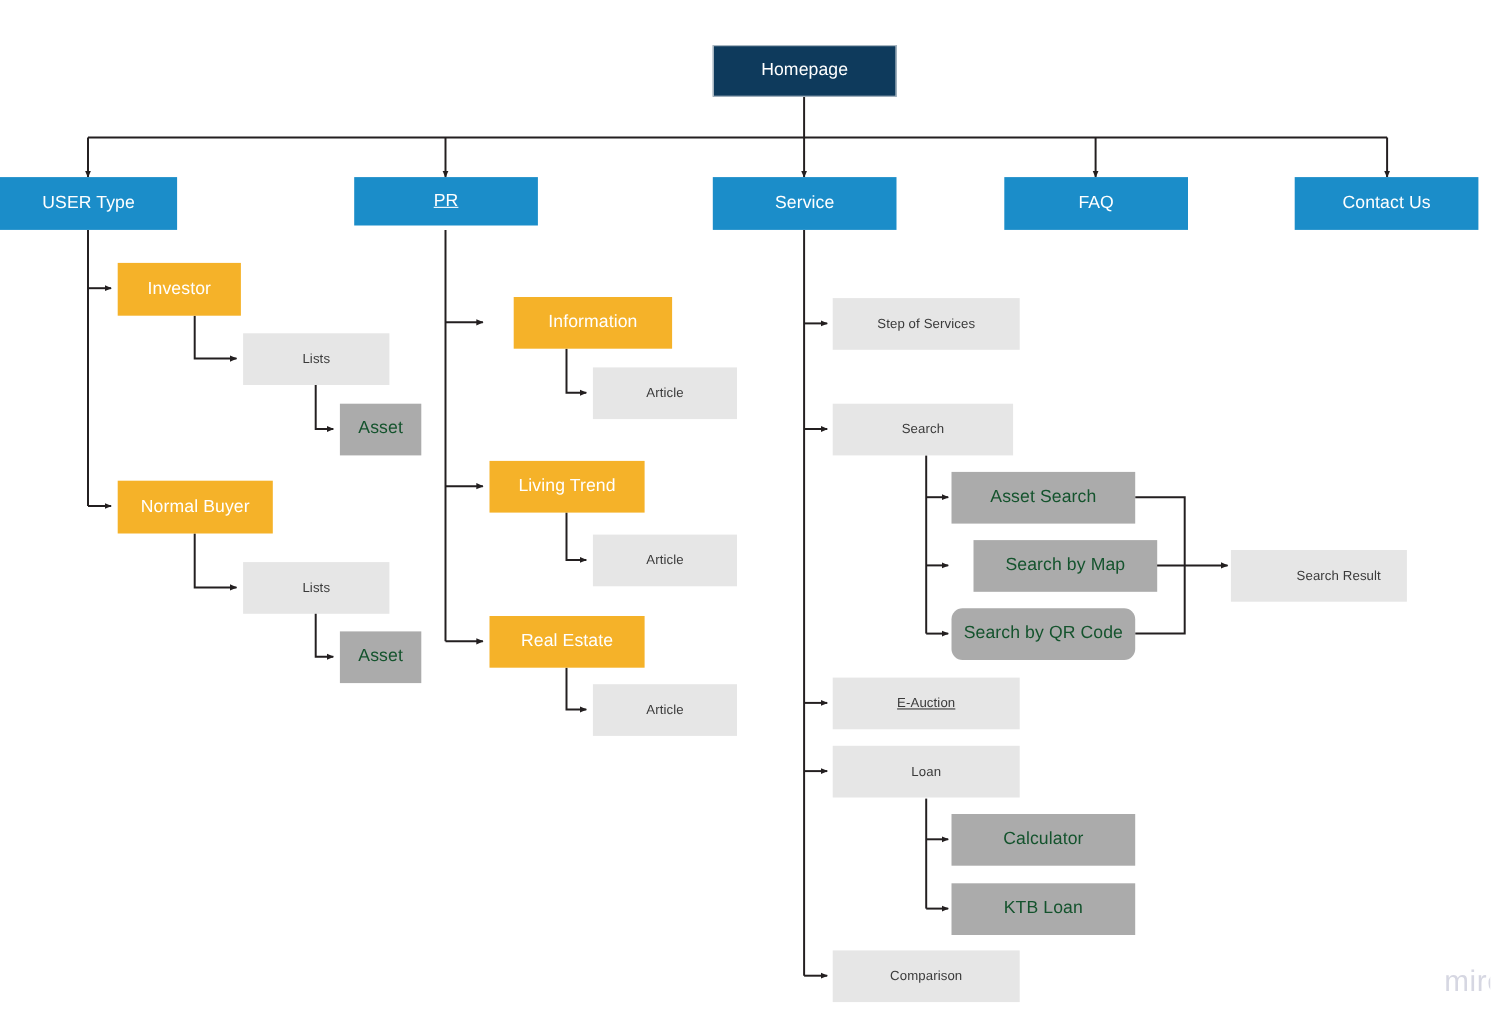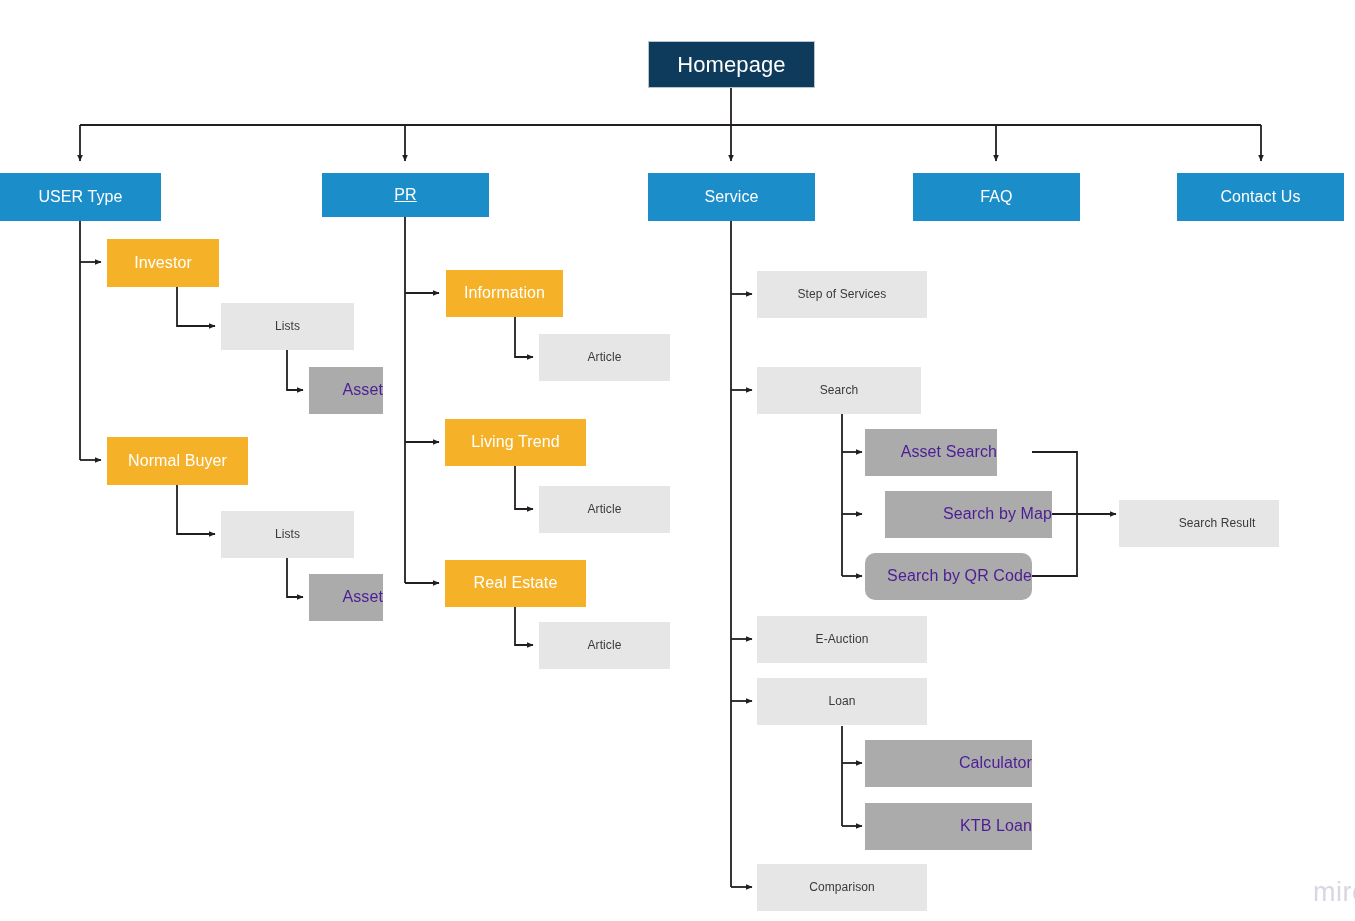--- a/index.html
+++ b/index.html
@@ -28,44 +28,42 @@
     justify-content:center;
     text-align:center;
     line-height:1.15;
     white-space:nowrap;
     letter-spacing:0.1px;
   }
   .node-label{ display:block; }
   .t-root{
     background:#0E3A5C;
     color:#ffffff;
-    font-size:22px;
+    font-size:16px;
     border:1px solid #b9c4cc;
   }
   .t-primary{
     background:#1B8DC9;
     color:#ffffff;
     font-size:16px;
-    margin-top:12px;
   }
   .t-accent{
     background:#F5B229;
     color:#ffffff;
     font-size:16px;
   }
   .t-light{
     background:#E6E6E6;
     color:#3a3a3a;
     font-size:12px;
   }
   .t-mid{
     background:#ABABAB;
-    color:#4c1d95;
-    font-size:16px;
-    justify-content:flex-end;
+    color:#14532d;
+    font-size:16px;
   }
   .watermark{
     position:absolute;
     color:#d6d7e2;
     font-size:27px;
     letter-spacing:0.5px;
     font-family:"Liberation Sans","DejaVu Sans",sans-serif;
     user-select:none;
   }
 </style>
@@ -164,21 +162,21 @@
   <div class="node t-accent" style="left:107px;top:437px;width:141px;height:48px;">
     <span class="node-label">Normal Buyer</span>
   </div>
   <div class="node t-light" style="left:221px;top:511px;width:133px;height:47px;">
     <span class="node-label">Lists</span>
   </div>
   <div class="node t-mid" style="left:309px;top:574px;width:74px;height:47px;">
     <span class="node-label">Asset</span>
   </div>
 
-  <div class="node t-accent" style="left:446px;top:270px;width:117px;height:47px;align-items:center;">
+  <div class="node t-accent" style="left:467px;top:270px;width:144px;height:47px;align-items:center;">
     <span class="node-label">Information</span>
   </div>
   <div class="node t-light" style="left:539px;top:334px;width:131px;height:47px;">
     <span class="node-label">Article</span>
   </div>
   <div class="node t-accent" style="left:445px;top:419px;width:141px;height:47px;">
     <span class="node-label">Living Trend</span>
   </div>
   <div class="node t-light" style="left:539px;top:486px;width:131px;height:47px;">
     <span class="node-label">Article</span>
@@ -189,31 +187,31 @@
   <div class="node t-light" style="left:539px;top:622px;width:131px;height:47px;">
     <span class="node-label">Article</span>
   </div>
 
   <div class="node t-light" style="left:757px;top:271px;width:170px;height:47px;">
     <span class="node-label">Step of Services</span>
   </div>
   <div class="node t-light" style="left:757px;top:367px;width:164px;height:47px;">
     <span class="node-label">Search</span>
   </div>
-  <div class="node t-light" style="left:757px;top:616px;width:170px;height:47px;">
+  <div class="node t-light" style="left:757px;top:616px;width:170px;height:47px;text-decoration:underline;">
     <span class="node-label">E-Auction</span>
   </div>
   <div class="node t-light" style="left:757px;top:678px;width:170px;height:47px;">
     <span class="node-label">Loan</span>
   </div>
   <div class="node t-light" style="left:757px;top:864px;width:170px;height:47px;">
     <span class="node-label">Comparison</span>
   </div>
 
-  <div class="node t-mid" style="left:865px;top:429px;width:132px;height:47px;">
+  <div class="node t-mid" style="left:865px;top:429px;width:167px;height:47px;">
     <span class="node-label">Asset Search</span>
   </div>
   <div class="node t-mid" style="left:865px;top:491px;width:167px;height:47px;margin-left:20px;">
     <span class="node-label">Search by Map</span>
   </div>
   <div class="node t-mid" style="left:865px;top:553px;width:167px;height:47px;border-radius:10px;">
     <span class="node-label">Search by QR Code</span>
   </div>
   <div class="node t-light" style="left:1119px;top:500px;width:160px;height:47px;padding-left:36px;">
     <span class="node-label">Search Result</span>

